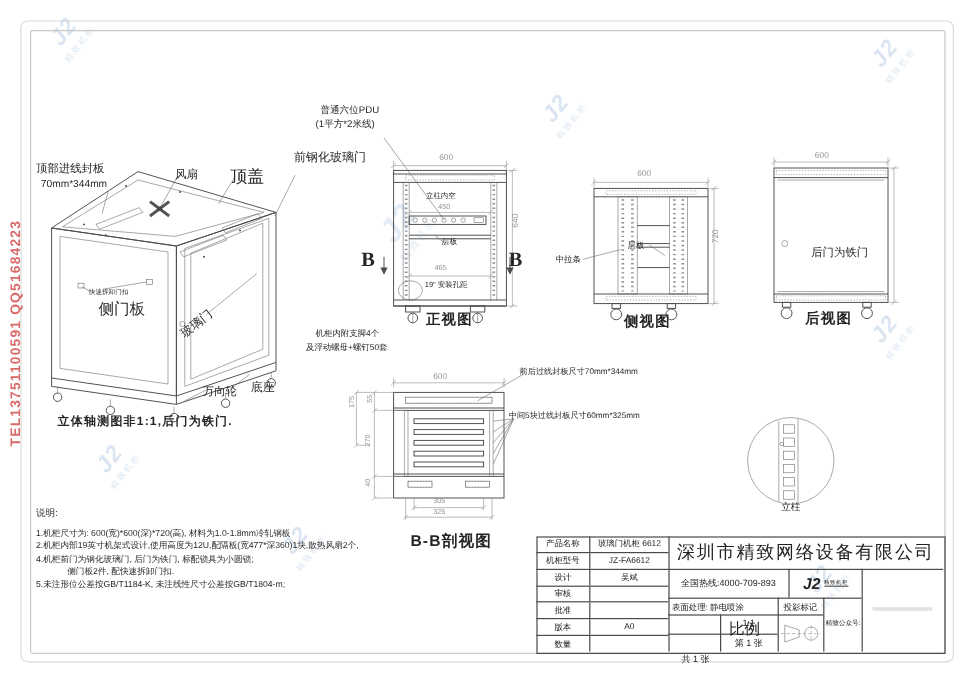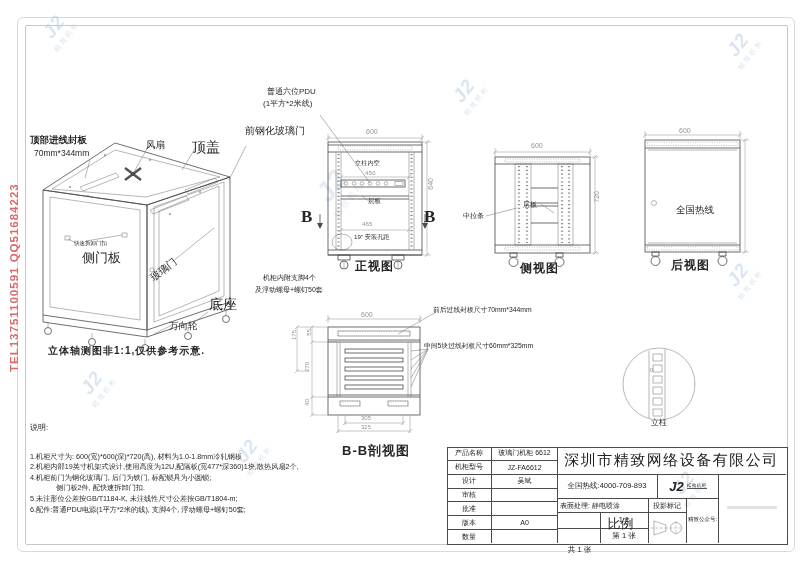--- a/index.html
+++ b/index.html
@@ -21,21 +21,21 @@
   .h{stroke:#8a8a8a;fill:none;stroke-width:.5;stroke-dasharray:1.2 1.2;}
   .holes{stroke:#8f8f8f;stroke-width:2.2;fill:none;stroke-dasharray:1.2 2.6;}
   .wm{position:absolute;text-align:center;opacity:.55;pointer-events:none;}
   .wm .wm-j{display:block;font-size:19px;font-weight:bold;font-style:italic;letter-spacing:1px;}
   .wm .wm-t{display:block;font-size:7px;letter-spacing:2px;}
   .wm.big .wm-j{font-size:27px;}
   .wm.big .wm-t{font-size:9px;}
   .phone{position:absolute;writing-mode:vertical-rl;transform:rotate(180deg);
          font-size:11.5px;font-weight:600;letter-spacing:1px;}
   .notes{position:absolute;line-height:10.6px;font-size:7.2px;color:#2a2a2a;}
-  .notes .ttl{font-size:8px;margin-bottom:18px;}
+  .notes .ttl{font-size:8px;margin-bottom:6px;}
   .notes .indent{padding-left:26px;}
   .tblock{position:absolute;border:1px solid #4a4a4a;}
   .tl{position:absolute;background:#4a4a4a;}
   .ltab{position:absolute;display:flex;flex-direction:column;}
   .ltab .row{flex:1;display:flex;border-bottom:1px solid #4a4a4a;}
   .ltab .row:last-child{border-bottom:none;}
   .ltab .lc{width:44px;border-right:1px solid #4a4a4a;display:flex;align-items:center;justify-content:center;font-size:7px;}
   .ltab .vc{flex:1;display:flex;align-items:center;justify-content:center;font-size:7px;}
   .tcell{position:absolute;white-space:nowrap;}
   .center{text-align:center;}
@@ -116,31 +116,31 @@
       <path class="s2" d="M18,192 L18,197 M62,203 L62,208 M115,209 L115,214 M158,197 L158,202 M196,180 L196,185"></path>
       <circle class="s" cx="18" cy="201" r="3.5"></circle>
         <circle class="s" cx="62" cy="212" r="3.5"></circle>
       <circle class="s" cx="115" cy="218" r="3.5"></circle>
         <circle class="s" cx="158" cy="206" r="3.5"></circle>
       <circle class="s" cx="196" cy="189" r="3.5"></circle>
     </g>
     <path class="s2" d="M60,30 L55,48 M118,17 L104,42 M166,17 L152,40 M216,16 L199,50 M44,112 L38,109 M56,111 L92,105 M142,132 L184,98 M178,182 L162,194 M142,195 L124,204"></path>
   </svg>
 
-  <span class="lbl" style="left:30px;top:134px;font-size:9.5px;font-weight:700;">顶部进线封板</span>
+  <span class="lbl" style="left:30px;top:134px;font-size:9.5px;font-weight:400;">顶部进线封板</span>
   <span class="lbl" style="left:34px;top:148px;font-size:8.5px;">70mm*344mm</span>
   <span class="lbl" style="left:146px;top:139px;font-size:9.5px;">风扇</span>
   <span class="lbl" style="left:192px;top:139px;font-size:14px;">顶盖</span>
   <span class="lbl" style="left:245px;top:124px;font-size:10px;">前钢化玻璃门</span>
   <span class="lbl" style="left:74px;top:240px;font-size:5.5px;">快速拆卸门扣</span>
   <span class="lbl" style="left:82px;top:249px;font-size:13px;">侧门板</span>
   <span class="lbl rot" style="left:152px;top:272px;font-size:10px;">玻璃门</span>
-  <span class="lbl" style="left:209px;top:296px;font-size:14px;">底座</span>
+  <span class="lbl" style="left:209px;top:316px;font-size:10px;">底座</span>
   <span class="lbl" style="left:169px;top:320px;font-size:9.5px;">万向轮</span>
-  <span class="lbl cap" style="left:48px;top:344px;font-size:10px;">立体轴测图非1:1,仅供参考示意.</span>
+  <span class="lbl cap" style="left:48px;top:344px;font-size:10px;">立体轴测图非1:1,后门为铁门.</span>
 
   <svg class="view" style="left:300px;top:85px;" width="145" height="195" viewBox="0 0 145 195">
     <path class="s2" d="M20,30 L70,98"></path>
     <path class="d" d="M28,53 L122,53 M28,49 L28,57 M122,49 L122,57 M26,55 L30,51 M120,55 L124,51"></path>
     <rect class="s" x="28" y="57" width="94" height="113"></rect>
     <path class="s" d="M28,60 L122,60 M28,67 L122,67"></path>
     <rect class="h" x="38" y="61" width="74" height="4"></rect>
     <path class="s2" d="M36,67 L36,165 M41,67 L41,165 M109,67 L109,165 M114,67 L114,165"></path>
     <path class="holes" d="M38.5,69 L38.5,163 M111.5,69 L111.5,163"></path>
     <path class="d" d="M41,92 L109,92 M39,94 L43,90 M107,94 L111,90"></path>
@@ -227,21 +227,21 @@
     <g>
       <rect class="s" x="19" y="126" width="7" height="4"></rect>
         <circle class="s" cx="22.5" cy="135" r="4.5"></circle>
       <rect class="s" x="86" y="126" width="7" height="4"></rect>
         <circle class="s" cx="89.5" cy="135" r="4.5"></circle>
     </g>
     <path class="d" d="M112,14 L112,126 M108,14 L116,14 M108,126 L116,126 M110,16 L114,12 M110,128 L114,124"></path>
   </svg>
 
   <span class="lbl dim" style="left:679px;top:127px;font-size:7px;">600</span>
-  <span class="lbl" style="left:676px;top:204px;font-size:9.5px;">全国热线</span>
+  <span class="lbl" style="left:676px;top:204px;font-size:9.5px;">后门为铁门</span>
   <span class="lbl cap" style="left:671px;top:257px;font-size:12px;">后视图</span>
 
   <svg class="view" style="left:288px;top:298px;" width="165" height="148" viewBox="0 0 165 148">
     <path class="d" d="M40,21 L132,21 M40,17 L40,25 M132,17 L132,25 M38,23 L42,19 M130,23 L134,19"></path>
     <rect class="s" x="40" y="29" width="92" height="88"></rect>
     <rect class="h" x="50" y="33" width="72" height="5"></rect>
     <rect class="s2" x="50" y="33" width="72" height="5"></rect>
     <path class="s" d="M40,42 L132,42 M40,44 L132,44"></path>
     <path class="s2" d="M49,44 L49,99 M52,44 L52,99 M120,44 L120,99 M123,44 L123,99"></path>
     <g>
@@ -286,21 +286,20 @@
   </svg>
   <span class="lbl" style="left:651px;top:417px;font-size:8px;">立柱</span>
 
   <div class="notes" style="left:30px;top:423px;width:410px;">
     <div class="ttl">说明:</div>
     <div>1.机柜尺寸为: 600(宽)*600(深)*720(高), 材料为1.0-1.8mm冷轧钢板</div>
     <div>2.机柜内部19英寸机架式设计,使用高度为12U,配隔板(宽477*深360)1块,散热风扇2个,</div>
     <div>4.机柜前门为钢化玻璃门, 后门为铁门, 标配锁具为小圆锁;</div>
     <div class="indent">侧门板2件, 配快速拆卸门扣.</div>
     <div>5.未注形位公差按GB/T1184-K, 未注线性尺寸公差按GB/T1804-m;</div>
-    <div>6.配件:普通PDU电源(1平方*2米的线), 支脚4个, 浮动螺母+螺钉50套;</div>
   </div>
 
   <div class="tblock" style="left:447px;top:447px;width:339px;height:96px;"></div>
 
   <div class="ltab" style="left:447px;top:447px;width:110px;height:96px;">
     <div class="row">
         <span class="lc">产品名称</span>
         <span class="vc">玻璃门机柜 6612</span>
       </div>
     <div class="row">

